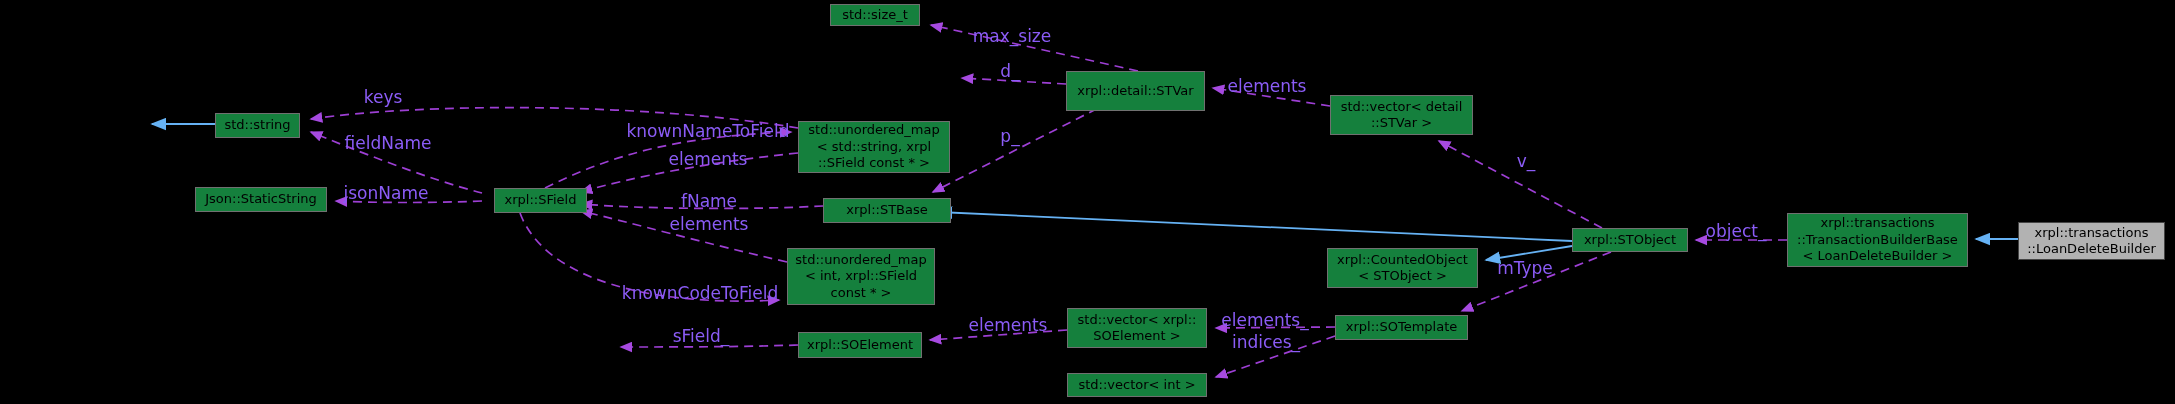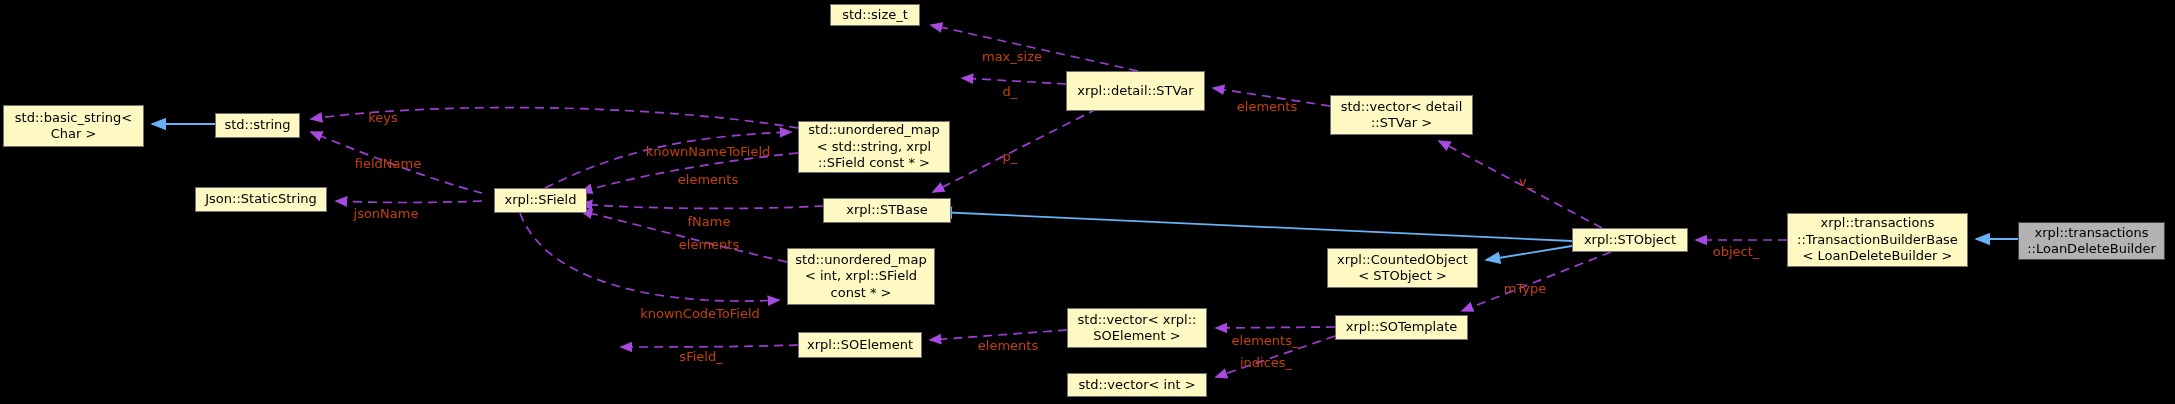--- a/index.html
+++ b/index.html
@@ -1,24 +1,24 @@
 <!DOCTYPE html>
 <html><head>
 <meta charset="utf-8">
 <style>
   html,body{margin:0;padding:0;background:#000;}
   #canvas{position:relative;width:2175px;height:404px;background:#000;overflow:hidden;
           font-family:"DejaVu Sans","Liberation Sans",sans-serif;}
   #edges{position:absolute;left:0;top:0;width:2175px;height:404px;}
-  .node{position:absolute;box-sizing:border-box;background:#fef9c3;border:1.5px solid #707070;
+  .node{position:absolute;box-sizing:border-box;background:#15803d;border:1.5px solid #707070;
         color:#000;display:flex;align-items:center;justify-content:center;text-align:center;
         white-space:pre-line;font-size:13px;line-height:16.5px;z-index:2;}
   .node.hl{background:#b2b2b2;border-color:#454545;}
-  .elabel{position:absolute;transform:translate(-50%,-50%);color:#c2410c;font-size:13px;
-          white-space:nowrap;z-index:3;margin-top:20px;}
+  .elabel{position:absolute;transform:translate(-50%,-50%);color:#8b5cf6;font-size:17px;
+          white-space:nowrap;z-index:3;}
   .u{stroke:#9d3fd4;stroke-width:1.7;stroke-dasharray:9 6;fill:none;}
   .i{stroke:#66b2f4;stroke-width:1.8;fill:none;}
 </style>
 </head>
 <body>
 
 <div id="canvas">
 
   <svg id="edges" width="2175" height="404" viewBox="0 0 2175 404">
     <defs>
@@ -49,22 +49,20 @@
     <path class="u" d="M1066,84 L962,78" marker-end="url(#pa)"></path>
     <path class="u" d="M1124,95 L933,192" marker-end="url(#pa)"></path>
     <path class="u" d="M1330,106 L1213,88" marker-end="url(#pa)"></path>
     <path class="u" d="M1602,228 L1439,141" marker-end="url(#pa)"></path>
     <path class="u" d="M1611,252 L1462,311" marker-end="url(#pa)"></path>
     <path class="u" d="M1787,240 L1696,240" marker-end="url(#pa)"></path>
     <path class="u" d="M1335,327 L1216,328" marker-end="url(#pa)"></path>
     <path class="u" d="M1335,336 L1216,377" marker-end="url(#pa)"></path>
   </svg>
 
-  <div class="node" style="left:3px;top:105px;width:141px;height:42px">std::basic_string&lt;
-Char &gt;</div>
   <div class="node" style="left:215px;top:113px;width:85px;height:25px">std::string</div>
   <div class="node" style="left:195px;top:187px;width:132px;height:25px">Json::StaticString</div>
   <div class="node" style="left:494px;top:188px;width:93px;height:25px">xrpl::SField</div>
   <div class="node" style="left:830px;top:4px;width:90px;height:22px">std::size_t</div>
   <div class="node" style="left:798px;top:121px;width:152px;height:52px">std::unordered_map
 &lt; std::string, xrpl
 ::SField const * &gt;</div>
   <div class="node" style="left:823px;top:198px;width:128px;height:25px">xrpl::STBase</div>
   <div class="node" style="left:787px;top:248px;width:148px;height:57px">std::unordered_map
 &lt; int, xrpl::SField

